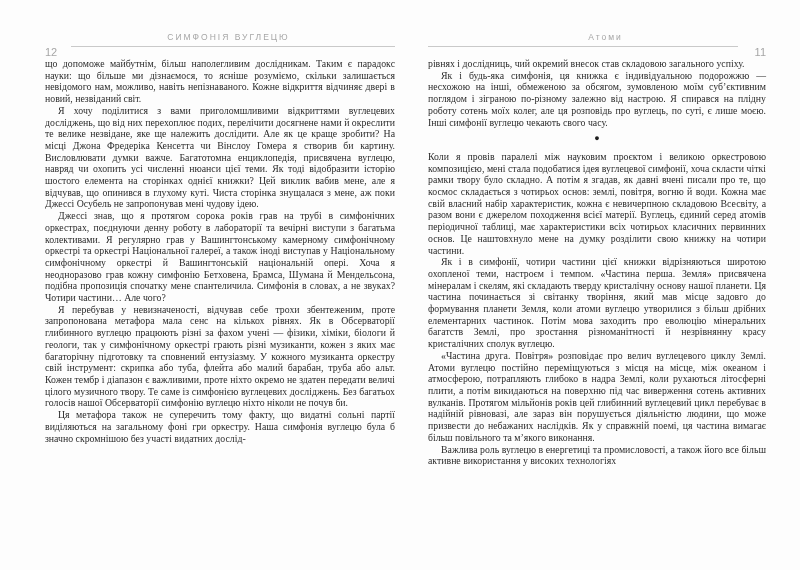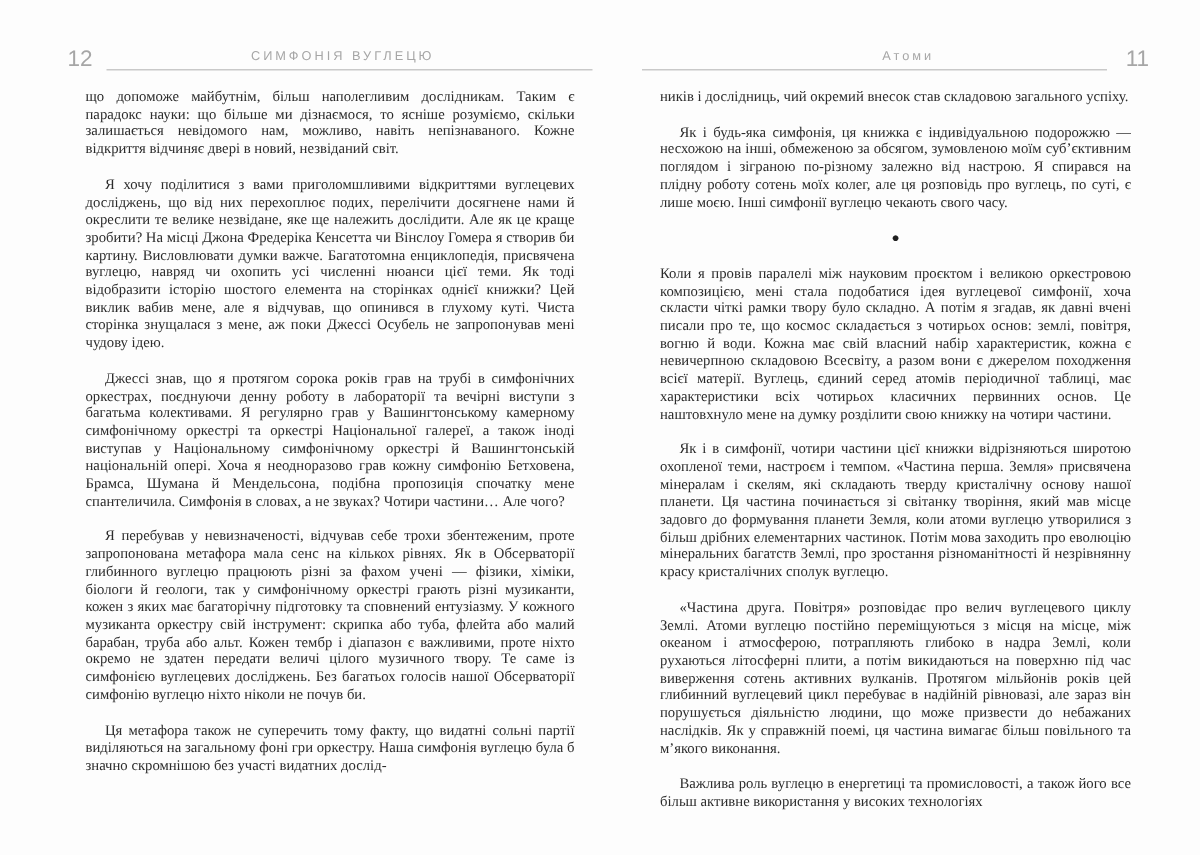--- a/index.html
+++ b/index.html
@@ -33,39 +33,39 @@
     color: #a6a6a6;
     letter-spacing: 2px;
   }
   .head-title {
     position: absolute;
     left: 17px; right: 0;
     top: 2px;
     text-align: center;
     white-space: nowrap;
   }
-  .head-num { position: absolute; top: 1px; font-size: 15px; letter-spacing: 0; }
+  .head-num { position: absolute; top: 16px; font-size: 11px; letter-spacing: 0; }
   .page-left  .head-num { left: 0; }
   .page-right .head-num { right: 0; }
   .head-rule {
     position: absolute;
     bottom: 0;
     height: 1px;
     background: #c9c9c9;
   }
   .page-left  .head-rule { left: 26px; right: 0; }
   .page-right .head-rule { left: 0; right: 28px; }
 
   .page-body {
     margin-top: 11px;
     font-size: 9.8px;
     line-height: 11.7px;
     text-align: justify;
   }
-  .para { margin: 12px; }
+  .para { margin: 0; }
   .para.indent { text-indent: 13px; }
   .separator {
     text-align: center;
     line-height: 11.7px;
     margin: 5px 0 6px 0;
     font-size: 9px;
     color: #1f1f1f;
     text-indent: 0;
   }
 </style>
@@ -89,21 +89,21 @@
       </div>
   </div>
 
   <div class="page page-right">
     <div class="page-head">
       <span class="head-title">Атоми</span>
       <span class="head-num">11</span>
       <span class="head-rule"></span>
     </div>
     <div class="page-body">
-        <p class="para">ників і дослідниць, чий окремий внесок став складовою загального успіху.</p>
+        <p class="para">рівнях і дослідниць, чий окремий внесок став складовою загального успіху.</p>
         <p class="para indent">Як і будь-яка симфонія, ця книжка є індивідуальною подорожжю — несхожою на інші, обмеженою за обсягом, зумовленою моїм суб’єктивним поглядом і зіграною по-різному залежно від настрою. Я спирався на плідну роботу сотень моїх колег, але ця розповідь про вуглець, по суті, є лише моєю. Інші симфонії вуглецю чекають свого часу.</p>
         <div class="separator">●</div>
         <p class="para">Коли я провів паралелі між науковим проєктом і великою оркестровою композицією, мені стала подобатися ідея вуглецевої симфонії, хоча скласти чіткі рамки твору було складно. А потім я згадав, як давні вчені писали про те, що космос складається з чотирьох основ: землі, повітря, вогню й води. Кожна має свій власний набір характеристик, кожна є невичерпною складовою Всесвіту, а разом вони є джерелом походження всієї матерії. Вуглець, єдиний серед атомів періодичної таблиці, має характеристики всіх чотирьох класичних первинних основ. Це наштовхнуло мене на думку розділити свою книжку на чотири частини.</p>
         <p class="para indent">Як і в симфонії, чотири частини цієї книжки відрізняються широтою охопленої теми, настроєм і темпом. «Частина перша. Земля» присвячена мінералам і скелям, які складають тверду кристалічну основу нашої планети. Ця частина починається зі світанку творіння, який мав місце задовго до формування планети Земля, коли атоми вуглецю утворилися з більш дрібних елементарних частинок. Потім мова заходить про еволюцію мінеральних багатств Землі, про зростання різноманітності й незрівнянну красу кристалічних сполук вуглецю.</p>
         <p class="para indent">«Частина друга. Повітря» розповідає про велич вуглецевого циклу Землі. Атоми вуглецю постійно переміщуються з місця на місце, між океаном і атмосферою, потрапляють глибоко в надра Землі, коли рухаються літосферні плити, а потім викидаються на поверхню під час виверження сотень активних вулканів. Протягом мільйонів років цей глибинний вуглецевий цикл перебуває в надійній рівновазі, але зараз він порушується діяльністю людини, що може призвести до небажаних наслідків. Як у справжній поемі, ця частина вимагає більш повільного та м’якого виконання.</p>
         <p class="para indent">Важлива роль вуглецю в енергетиці та промисловості, а також його все більш активне використання у високих технологіях</p>
       </div>
   </div>
 
 </div>

